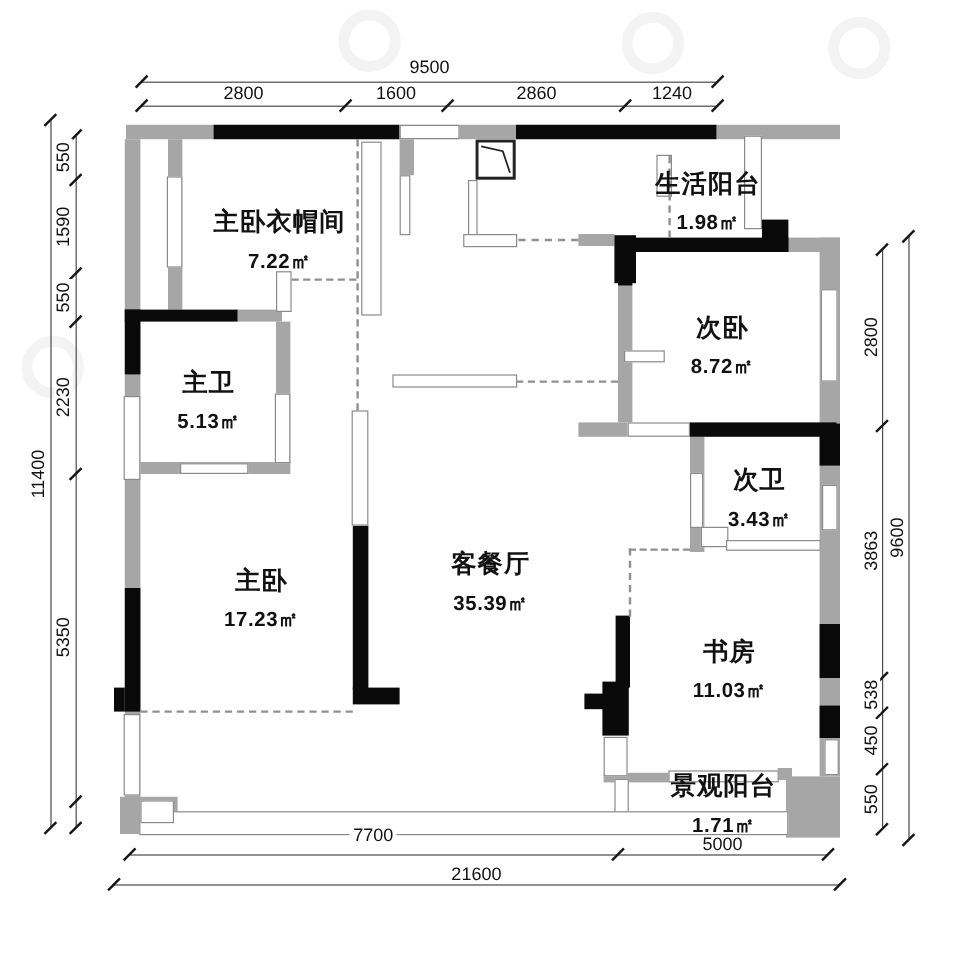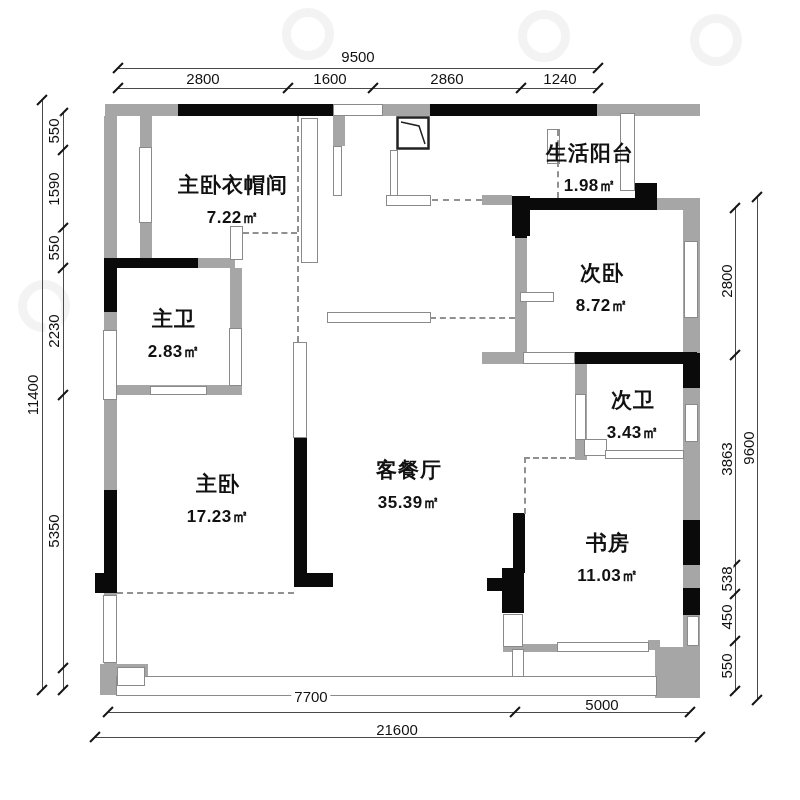--- a/index.html
+++ b/index.html
@@ -126,37 +126,41 @@
   <div class="room" style="left:590px;top:168px">
     <div class="rn">生活阳台</div>
     <div class="ra">1.98㎡</div>
   </div>
   <div class="room" style="left:602px;top:288px">
     <div class="rn">次卧</div>
     <div class="ra">8.72㎡</div>
   </div>
   <div class="room" style="left:174px;top:334px">
     <div class="rn">主卫</div>
-    <div class="ra">2.83㎡</div>
+    <div class="ra">5.13㎡</div>
   </div>
   <div class="room" style="left:409px;top:485px">
     <div class="rn">客餐厅</div>
     <div class="ra">35.39㎡</div>
   </div>
   <div class="room" style="left:218px;top:499px">
     <div class="rn">主卧</div>
     <div class="ra">17.23㎡</div>
   </div>
   <div class="room" style="left:633px;top:415px">
     <div class="rn">次卫</div>
     <div class="ra">3.43㎡</div>
   </div>
   <div class="room" style="left:608px;top:558px">
     <div class="rn">书房</div>
     <div class="ra">11.03㎡</div>
+  </div>
+  <div class="room" style="left:603px;top:670px">
+    <div class="rn">景观阳台</div>
+    <div class="ra">1.71㎡</div>
   </div>
 
   <div class="dl" style="left:118px;top:68px;width:480px"></div>
   <div class="t" style="left:118px;top:68px"></div>
   <div class="t" style="left:598px;top:68px"></div>
   <div class="dn" style="left:358px;top:56px">9500</div>
 
   <div class="dl" style="left:118px;top:88px;width:480px"></div>
   <div class="t" style="left:118px;top:88px"></div>
   <div class="t" style="left:288px;top:88px"></div>

